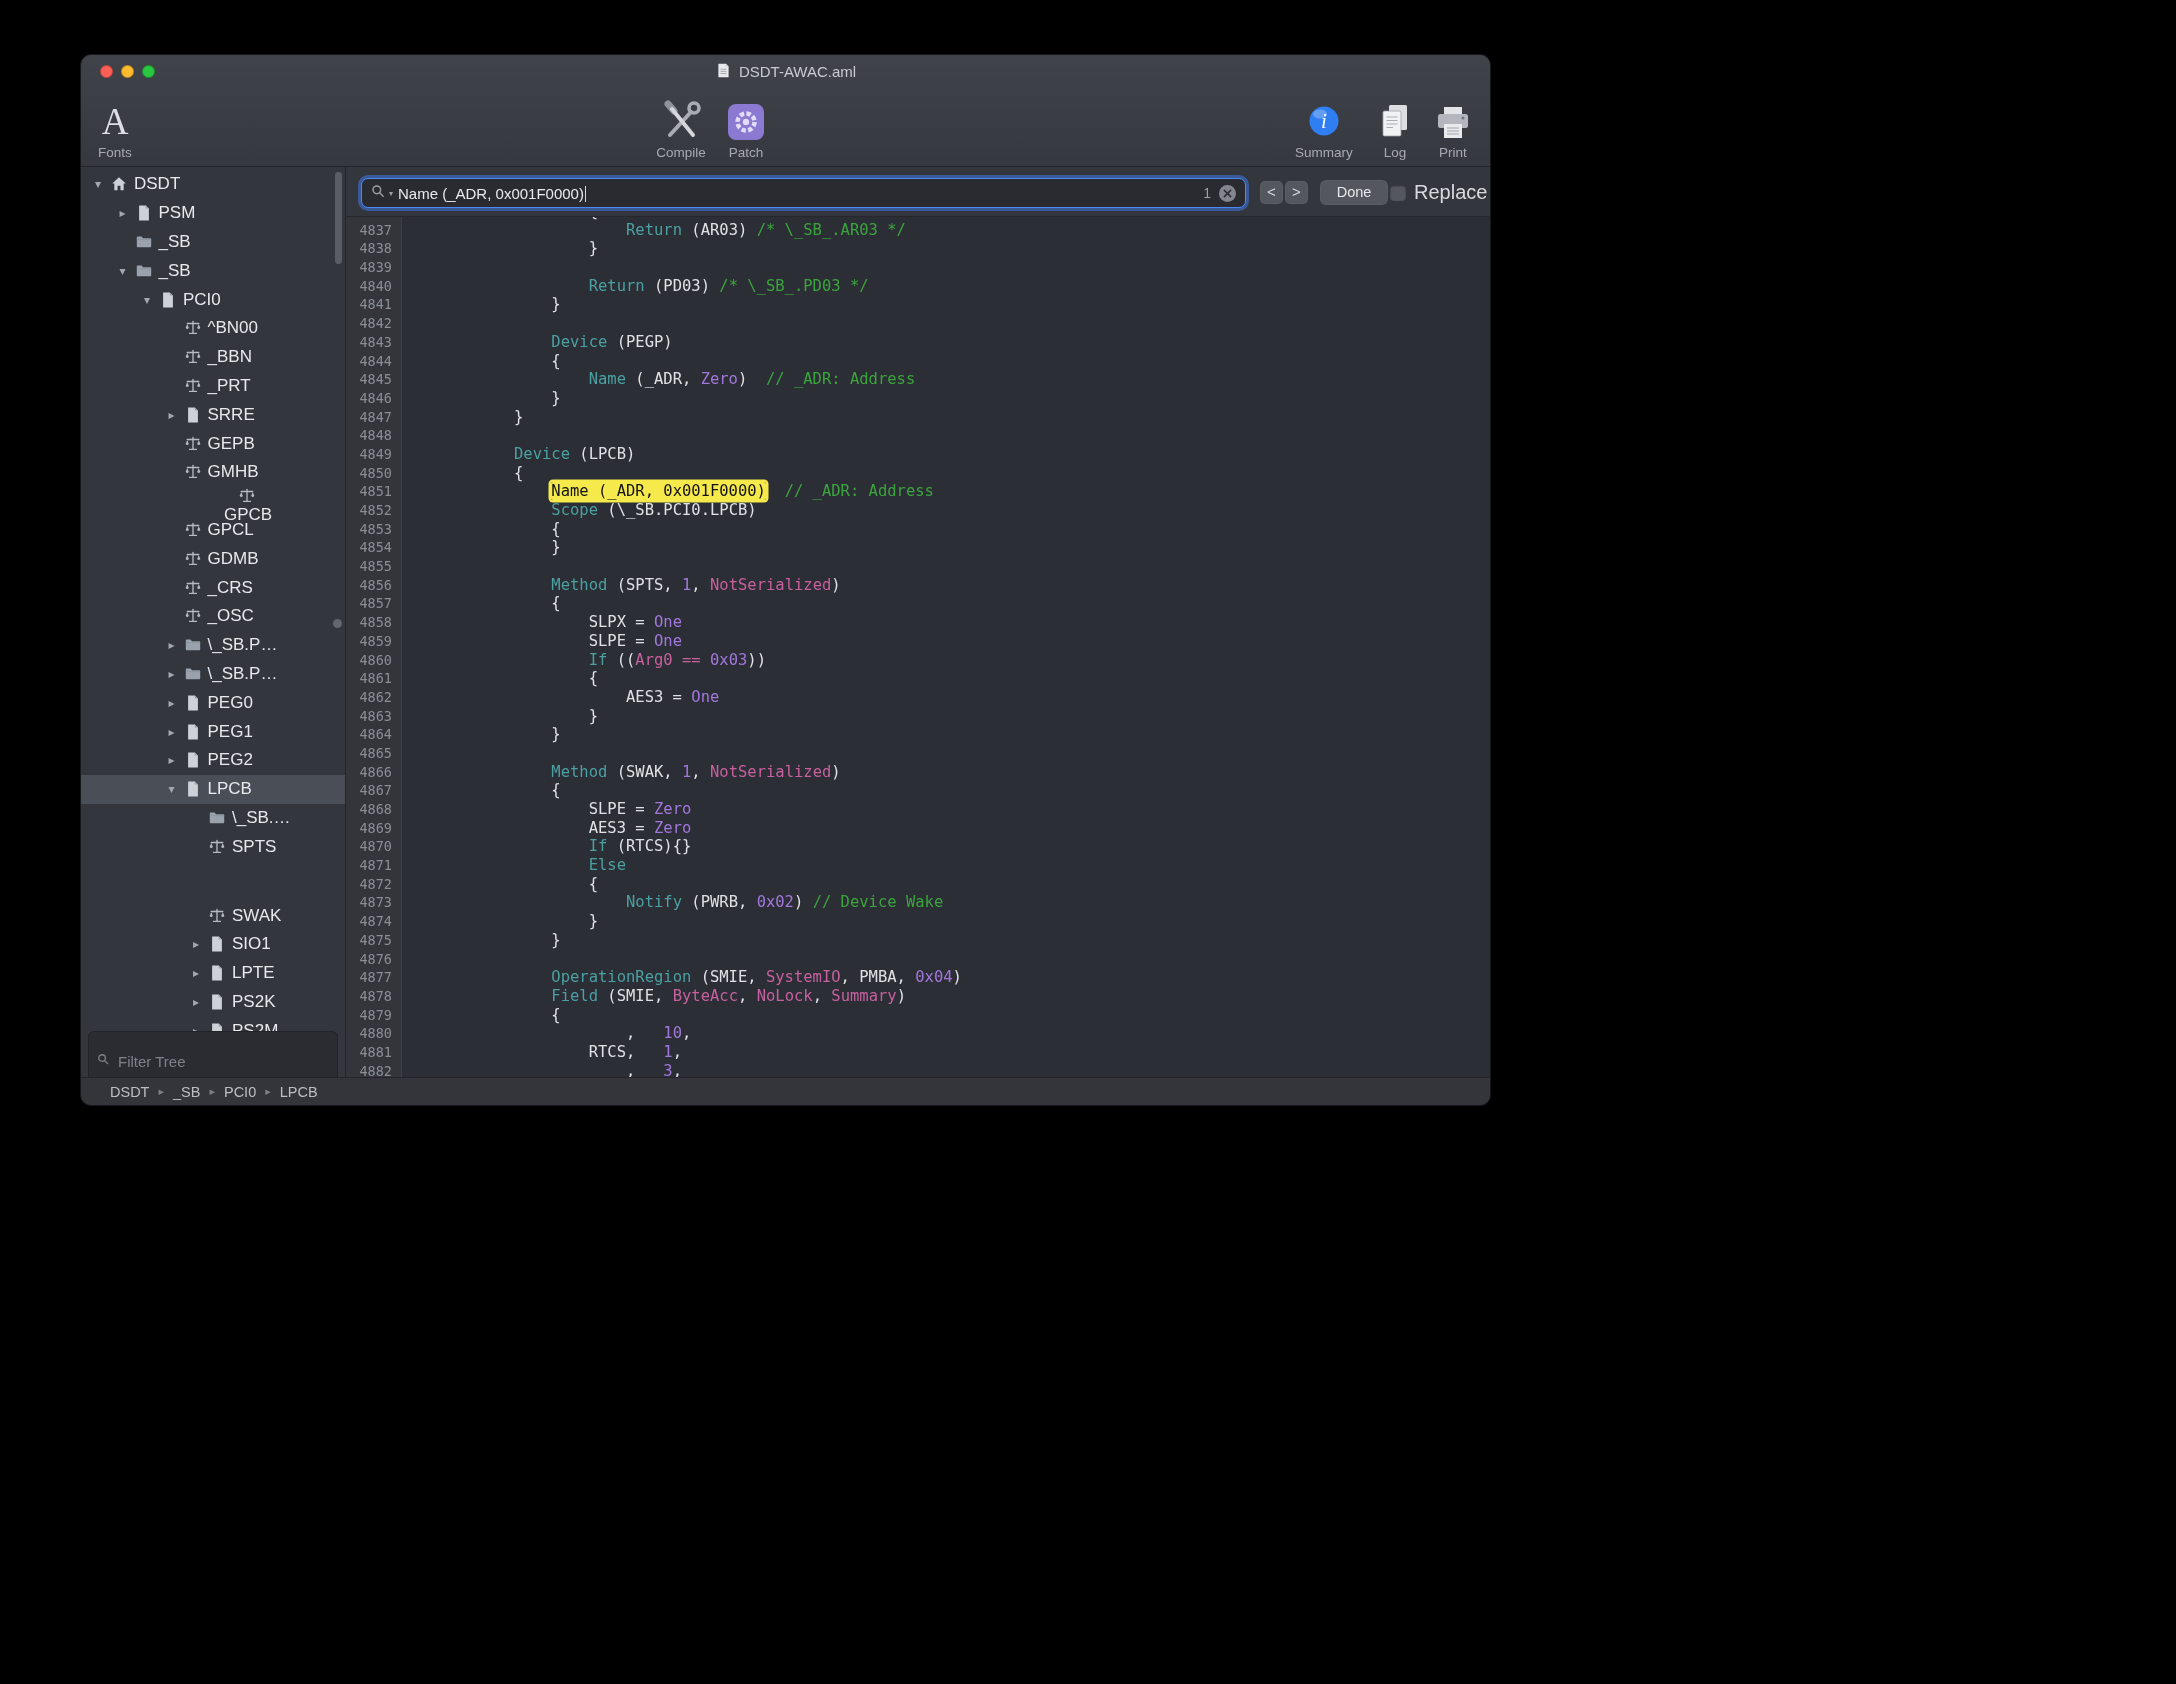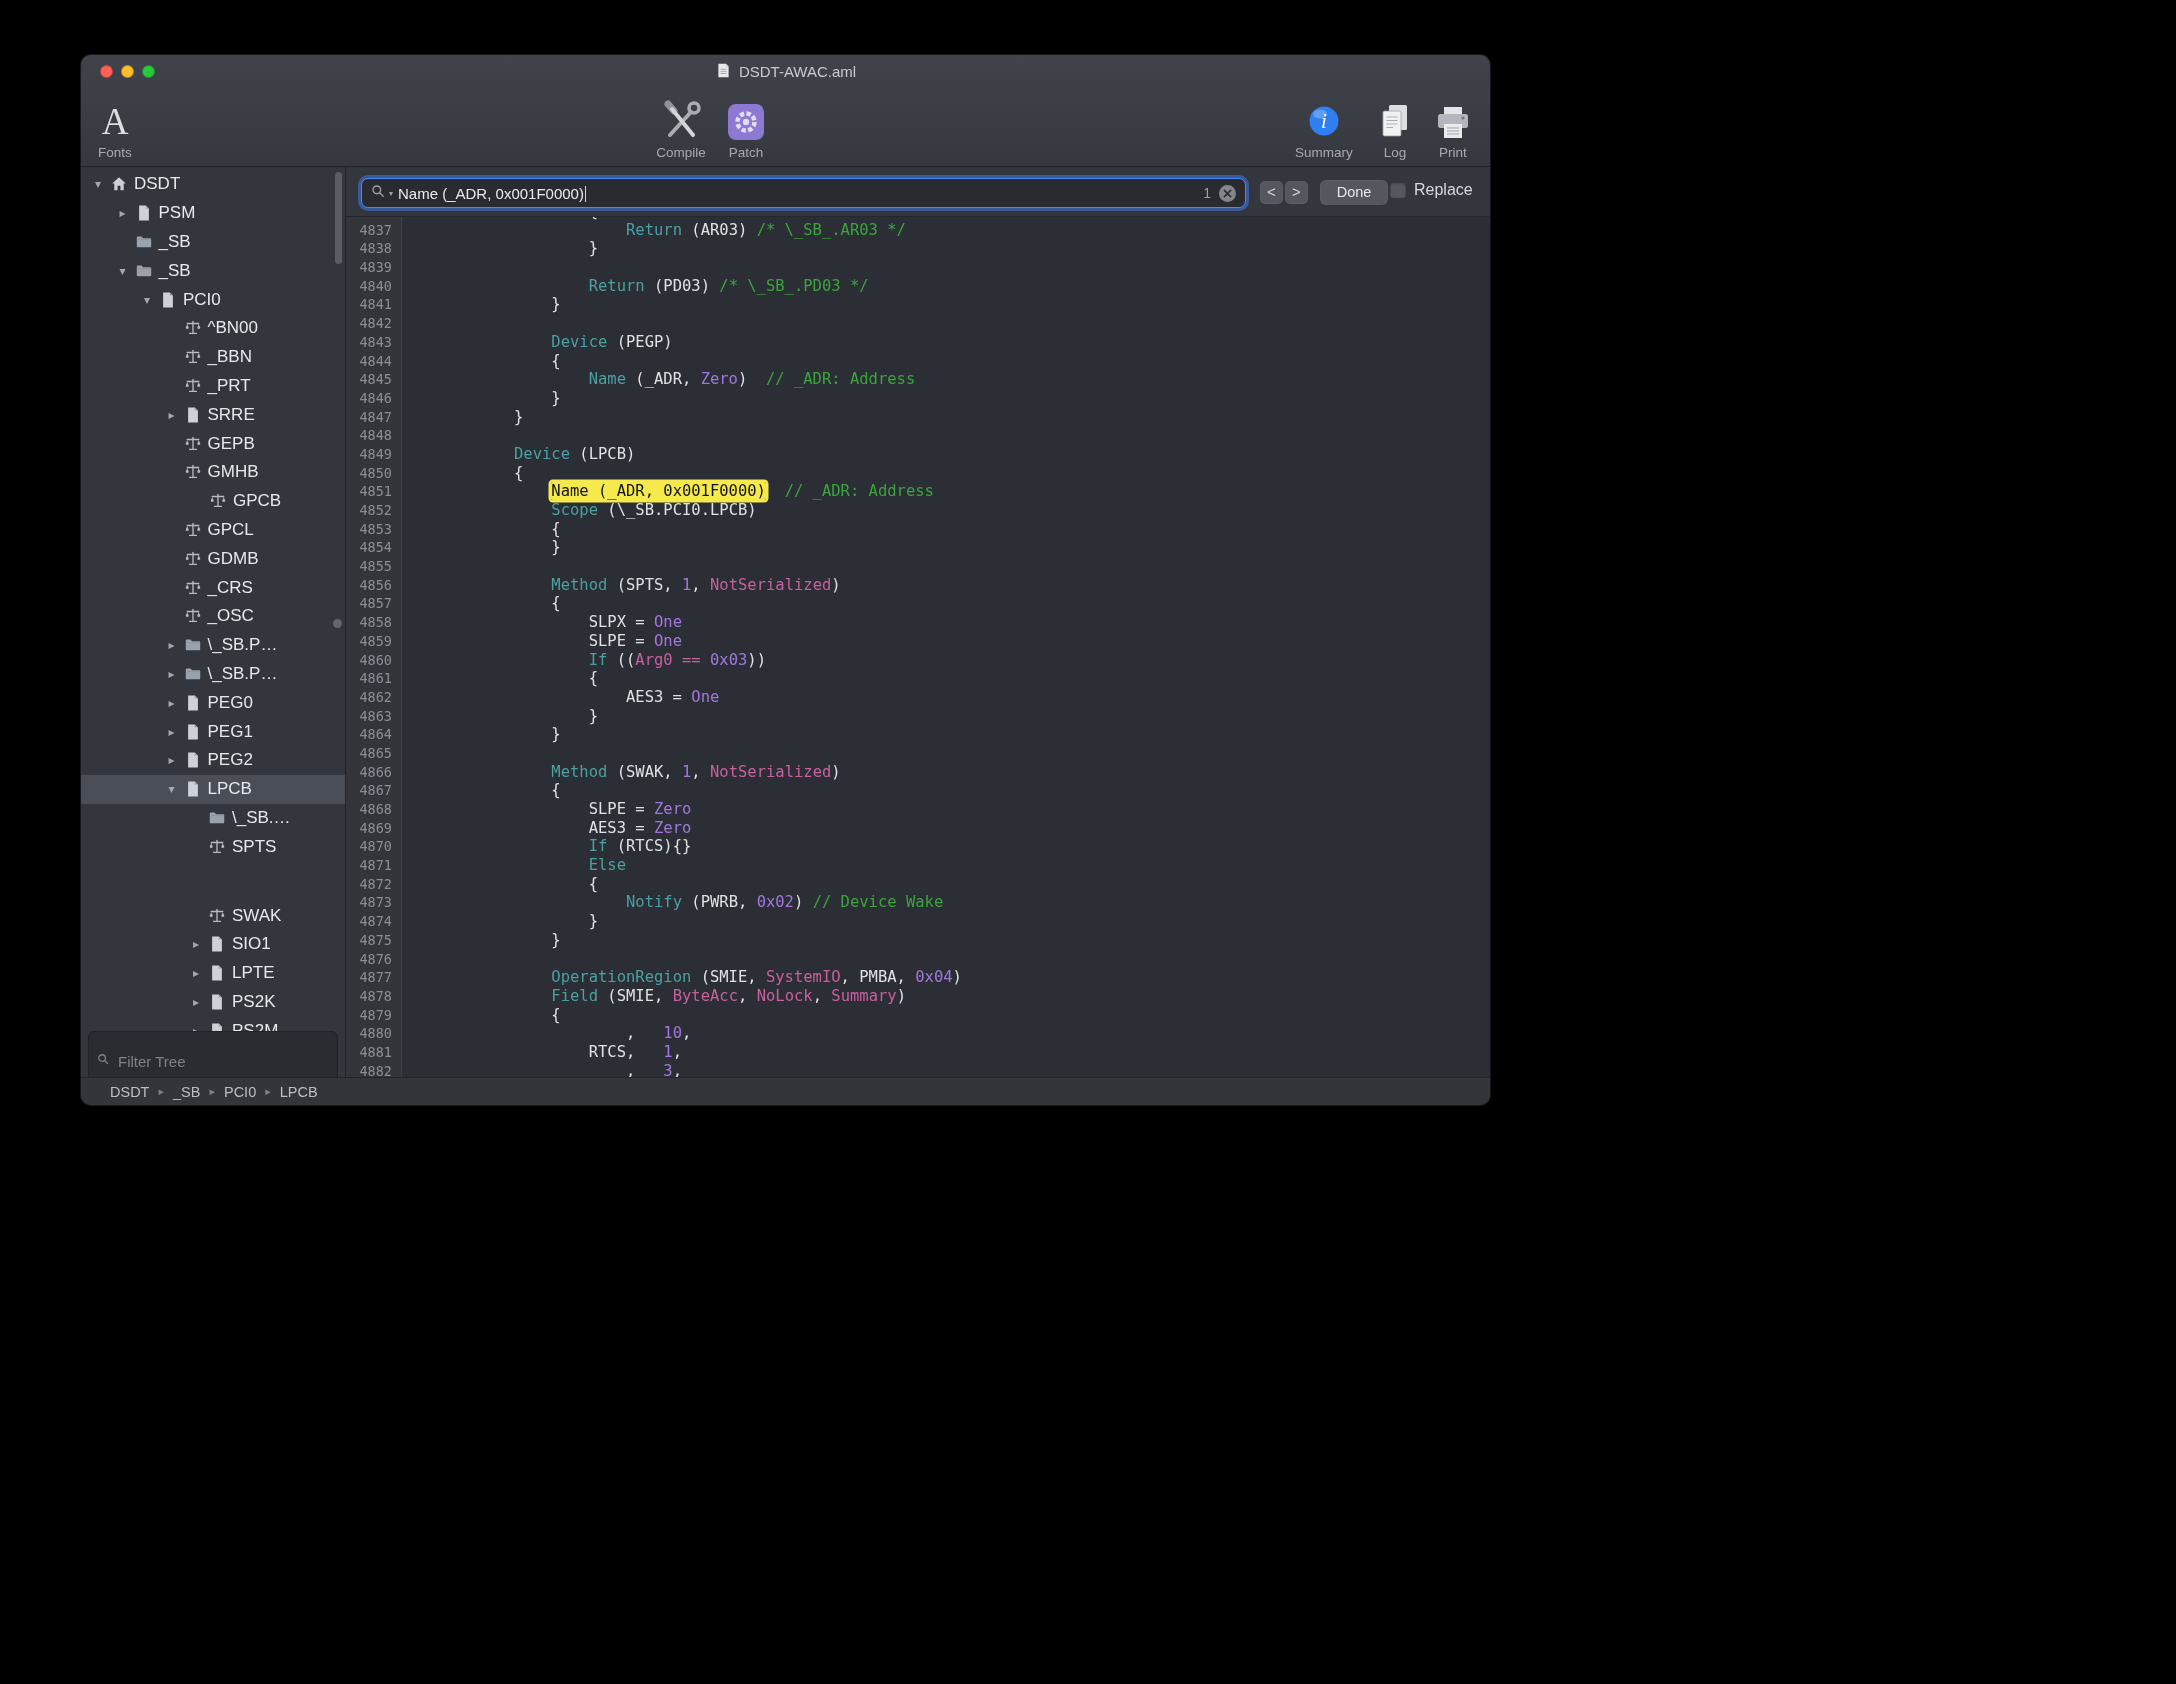--- a/index.html
+++ b/index.html
@@ -54,21 +54,21 @@
   .sf-chev{color:#9b9ea5;font-size:8px;margin-left:-2px;}
   .search-text{color:#e9eaed;font-size:15px;flex:1;white-space:nowrap;overflow:hidden;}
   .caret{display:inline-block;width:1.5px;height:16px;background:#d2d4d8;vertical-align:-3px;margin-left:1px;}
   .match-count{color:#9b9ea5;font-size:14px;margin-right:3px;}
   .clear-btn{width:17px;height:17px;border-radius:50%;background:#83868c;display:flex;align-items:center;justify-content:center;flex:none;cursor:default;}
   .nav-btn{position:absolute;top:14px;width:23px;height:23px;background:#54575d;border-radius:5px;
            color:#d9dbde;font-size:15px;text-align:center;line-height:22px;box-shadow:inset 0 0 0 1px rgba(255,255,255,.04);}
   .nav-prev{left:914px;} .nav-next{left:939px;}
   .done-btn{position:absolute;left:974px;top:13px;width:68px;height:25px;background:#54575d;border-radius:6px;
             color:#e8e9ec;font-size:14.5px;text-align:center;line-height:25px;box-shadow:inset 0 0 0 1px rgba(255,255,255,.04);}
-  .replace{position:absolute;left:1044px;top:14px;display:flex;align-items:center;gap:8px;color:#d8dadd;font-size:16px;}
+  .replace{position:absolute;left:1044px;top:14px;display:flex;align-items:center;gap:8px;color:#d8dadd;font-size:20px;}
   .checkbox{width:16px;height:16px;border-radius:4px;background:#54575d;box-shadow:inset 0 1px 2px rgba(0,0,0,.45);}
 
   .editor{position:absolute;top:50px;left:0;right:0;bottom:0;overflow:hidden;
           font-family:"DejaVu Sans Mono","Liberation Mono",monospace;}
   .gutter{position:absolute;left:0;top:0;bottom:0;width:55px;background:#33353b;border-right:1px solid #3c3e45;overflow:hidden;}
   .gutter-inner,.code-inner{margin-top:-15px;}
   .ln{height:18.7px;line-height:18.7px;text-align:right;padding-right:9px;color:var(--line-number,#8a8e96);font-size:13.5px;}
   .code{position:absolute;left:56px;top:0;right:0;bottom:0;overflow:hidden;}
   .cl{height:18.7px;line-height:18.7px;font-size:15.5px;white-space:pre;}
   .tok-kw{color:var(--keyword,#4aa0a2);}
@@ -314,21 +314,21 @@
                   <line x1="10" y1="2.8" x2="10" y2="15.5"></line>
                   <line x1="3.6" y1="5" x2="16.4" y2="5"></line>
                   <line x1="6.2" y1="16" x2="13.8" y2="16"></line>
                 </g>
                 <path d="M3.6 5.6 L1.8 10 A2.4 2.4 0 0 0 5.4 10 Z" fill="#b6bac1"></path>
                 <path d="M16.4 5.6 L14.6 10 A2.4 2.4 0 0 0 18.2 10 Z" fill="#b6bac1"></path>
               </svg>
             </span>
             <span class="tlabel">GMHB</span>
           </div>
-          <div class="tree-row" style="padding-left: 107px;">
+          <div class="tree-row" style="padding-left: 67px; flex-direction: column;">
             <span class="disc"></span>
             <span class="ticon">
               <svg width="18" height="18" viewBox="0 0 20 20">
                 <g stroke="#b6bac1" stroke-width="1.5" stroke-linecap="round">
                   <line x1="10" y1="2.8" x2="10" y2="15.5"></line>
                   <line x1="3.6" y1="5" x2="16.4" y2="5"></line>
                   <line x1="6.2" y1="16" x2="13.8" y2="16"></line>
                 </g>
                 <path d="M3.6 5.6 L1.8 10 A2.4 2.4 0 0 0 5.4 10 Z" fill="#b6bac1"></path>
                 <path d="M16.4 5.6 L14.6 10 A2.4 2.4 0 0 0 18.2 10 Z" fill="#b6bac1"></path>

